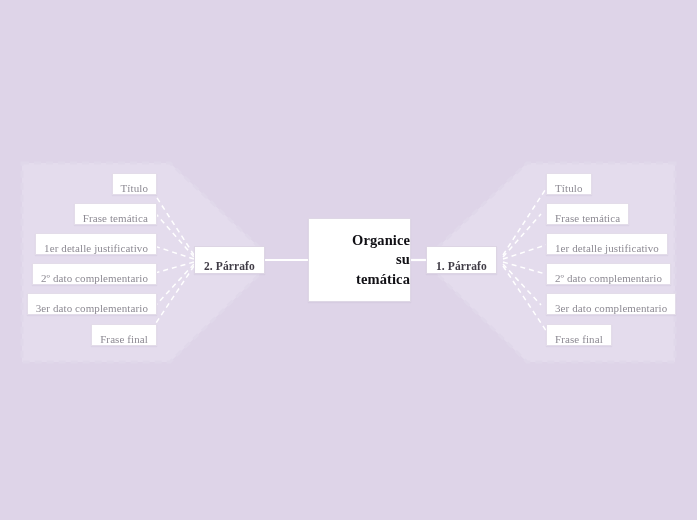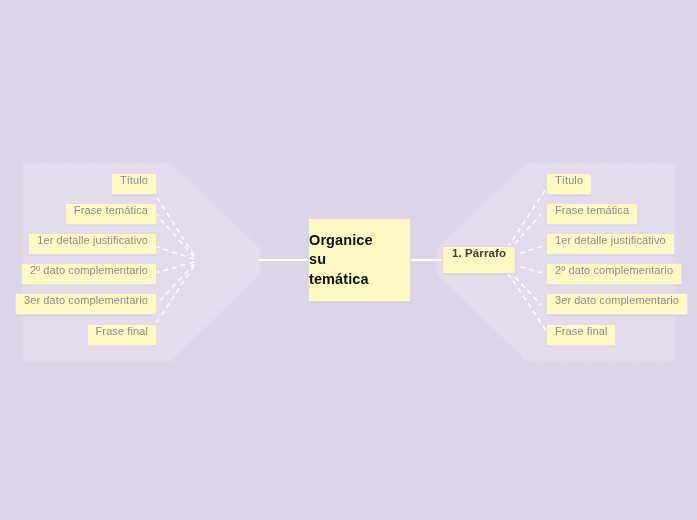--- a/index.html
+++ b/index.html
@@ -22,32 +22,33 @@
   #edges {
     position: absolute;
     left: 0;
     top: 0;
     width: 697px;
     height: 520px;
     pointer-events: none;
   }
   .node {
     position: absolute;
-    background: #fef9c3;
+    background: #ffffff;
     border: 1px solid #e3dce9;
     box-sizing: border-box;
     display: flex;
-    align-items: flex-start;
+    align-items: flex-end;
     justify-content: center;
     white-space: nowrap;
     color: #8d8a93;
     font-size: 11px;
     line-height: 1.1;
     letter-spacing: 0.1px;
     box-shadow: 0 1px 1px rgba(120,105,135,0.07);
+    font-family: Liberation Serif, serif;
   }
   .leaf {
     height: 22px;
     padding: 0 8px;
   }
   .leaf.right { justify-content: flex-start; }
   .leaf.left  { justify-content: flex-end; }
   .branch {
     height: 28px;
     padding: 0 9px;
@@ -107,22 +108,25 @@
       <line x1="503" y1="266" x2="549" y2="335"></line>
     </g>
   </svg>
 
   <div class="node root">
     <span>Organice</span>
     <span>su</span>
     <span>temática</span>
   </div>
 
+  <div class="node branch" style="left:194px; top:246px;">
+    <span>2. Párrafo</span>
+  </div>
 
-  <div class="node branch" style="left:442px; top:246px;">
+  <div class="node branch" style="left:426px; top:246px;">
     <span>1. Párrafo</span>
   </div>
 
   <div class="node leaf left" style="right:540px; top:173px;">
     <span>Título</span>
   </div>
   <div class="node leaf left" style="right:540px; top:203px;">
     <span>Frase temática</span>
   </div>
   <div class="node leaf left" style="right:540px; top:233px;">

